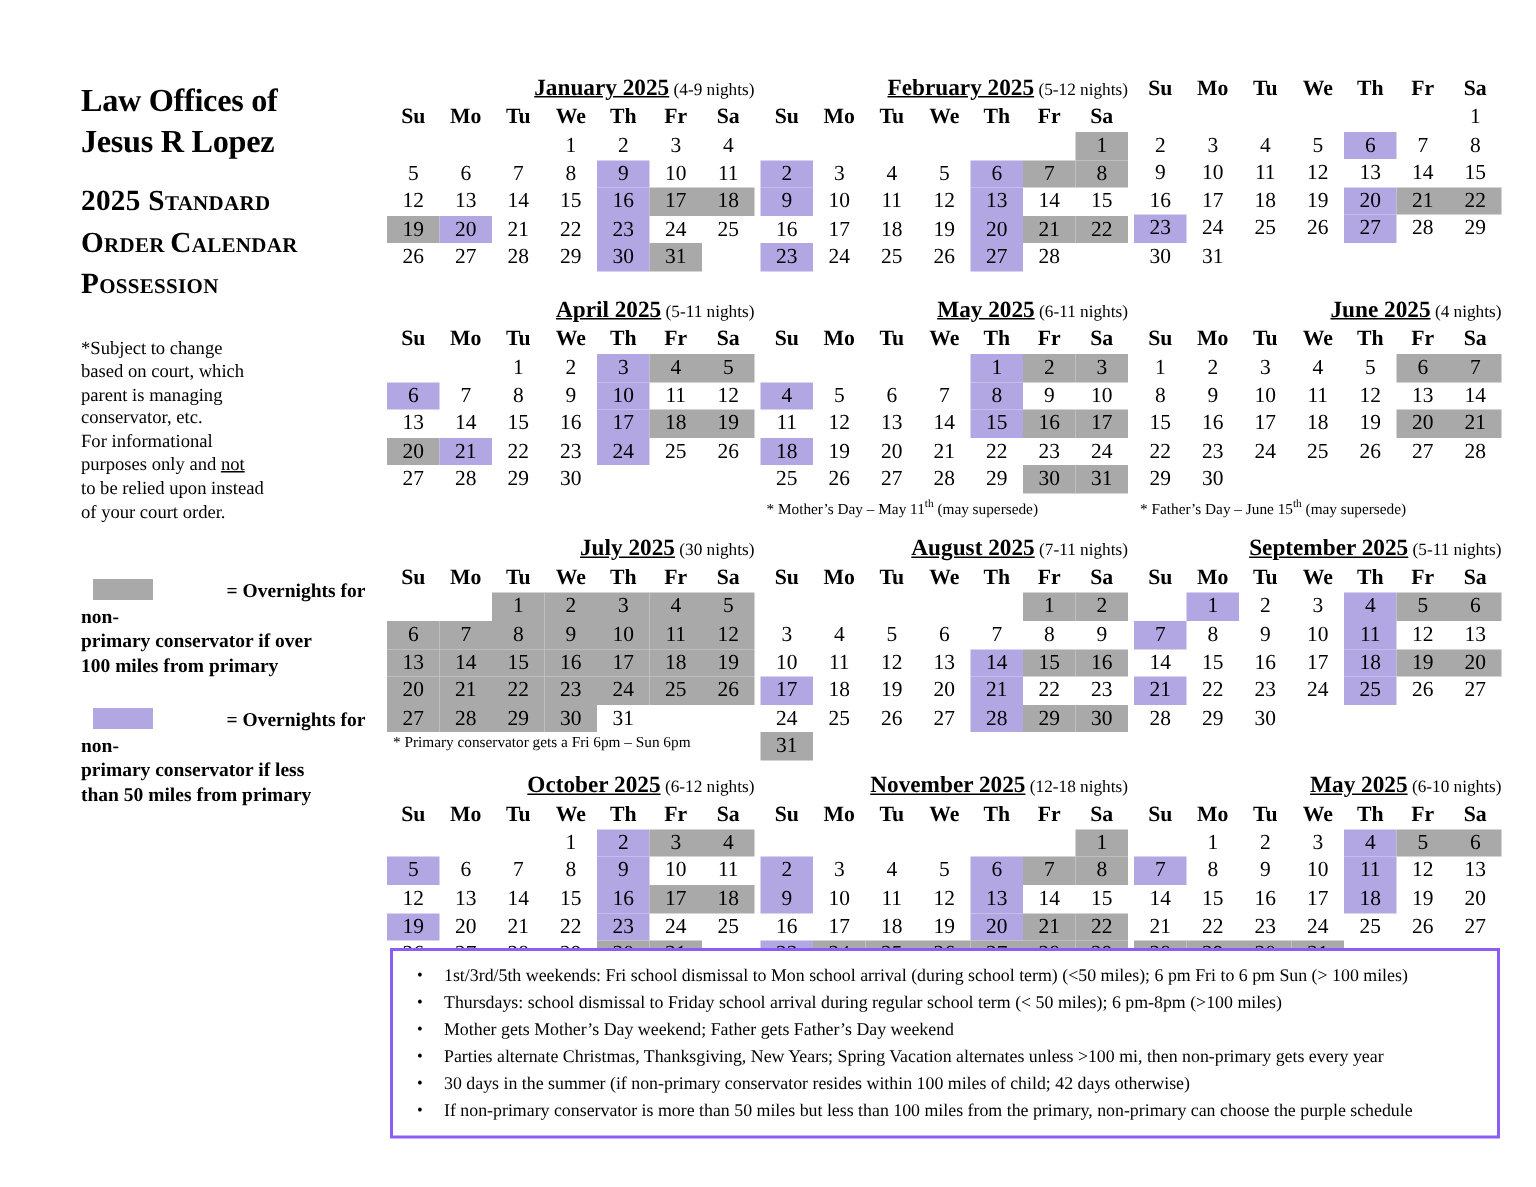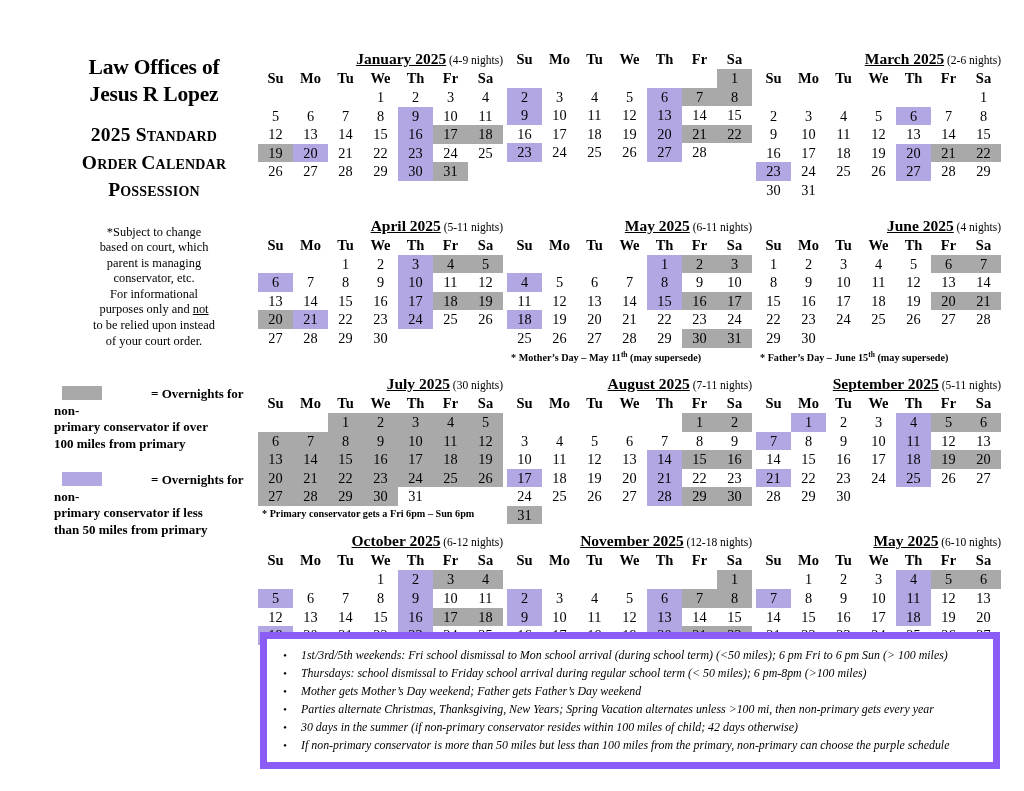--- a/index.html
+++ b/index.html
@@ -7,21 +7,21 @@
     width:1024px;height:791px;
     background:#ffffff;
     font-family:"Liberation Serif", serif;
     color:#000;
     overflow:hidden;
     position:relative;
   }
   #page{position:relative;width:1024px;height:791px;}
 
   
-  #masthead{position:absolute;left:54px;top:54px;width:200px;text-align:center;}
+  #masthead{position:absolute;left:54px;top:54px;width:200px;}
   .firm-line{
     font-family:"Liberation Serif", serif;
     font-weight:bold;font-size:21.5px;line-height:27px;
     letter-spacing:-0.2px;
   }
   .doc-title{
     margin-top:14px;
     font-weight:bold;font-size:19.5px;line-height:25.5px;
     letter-spacing:0.2px;
   }
@@ -77,35 +77,33 @@
     padding:0;height:18.6px;
     line-height:18.6px;
   }
   td.g{background:#a9a9a9;}
   td.p{background:#b2a7e3;}
   .note{
     font-size:10.2px;
     margin-top:2px;
     padding-left:4px;
     white-space:nowrap;
-    font-weight:bold;
   }
   .note sup{font-size:7.5px;}
   .row-gap-1{height:17px;}
   .row-gap-2{height:12px;}
   .row-gap-3{height:8px;}
 
   
   #footbox{
     position:absolute;left:260px;top:632px;width:740px;
-    border:7px solid #8b5cf6;
+    border:2px solid #8b5cf6;
     box-sizing:border-box;
     padding:7px 6px 7px 4px;
     background:#fff;
-    font-style:italic;
   }
   #footbox ul{margin:0;padding:0 0 0 30px;list-style:none;}
   #footbox li{
     font-size:11.9px;line-height:18.1px;
     position:relative;
     white-space:nowrap;
   }
   #footbox li:before{
     content:"\2022";
     position:absolute;left:-18px;top:0;
@@ -215,20 +213,21 @@
                 <td>28</td>
                 <td>29</td>
                 <td class="p">30</td>
                 <td class="g">31</td>
                 <td>&nbsp;</td>
               </tr>
             </tbody>
           </table>
         </div>
         <div class="month">
+          <div class="month-title"><span class="mt-name">February 2025</span><span class="mt-nights"> (5-12 nights)</span></div>
           <table class="cal">
             <thead>
               <tr>
                 <th>Su</th>
                 <th>Mo</th>
                 <th>Tu</th>
                 <th>We</th>
                 <th>Th</th>
                 <th>Fr</th>
                 <th>Sa</th>
@@ -277,21 +276,20 @@
                 <td>25</td>
                 <td>26</td>
                 <td class="p">27</td>
                 <td>28</td>
                 <td>&nbsp;</td>
               </tr>
             </tbody>
           </table>
         </div>
         <div class="month">
-          <div class="month-title"><span class="mt-name">March 2025</span><span class="mt-nights"> (2-6 nights)</span></div>
           <table class="cal">
             <thead>
               <tr>
                 <th>Su</th>
                 <th>Mo</th>
                 <th>Tu</th>
                 <th>We</th>
                 <th>Th</th>
                 <th>Fr</th>
                 <th>Sa</th>

